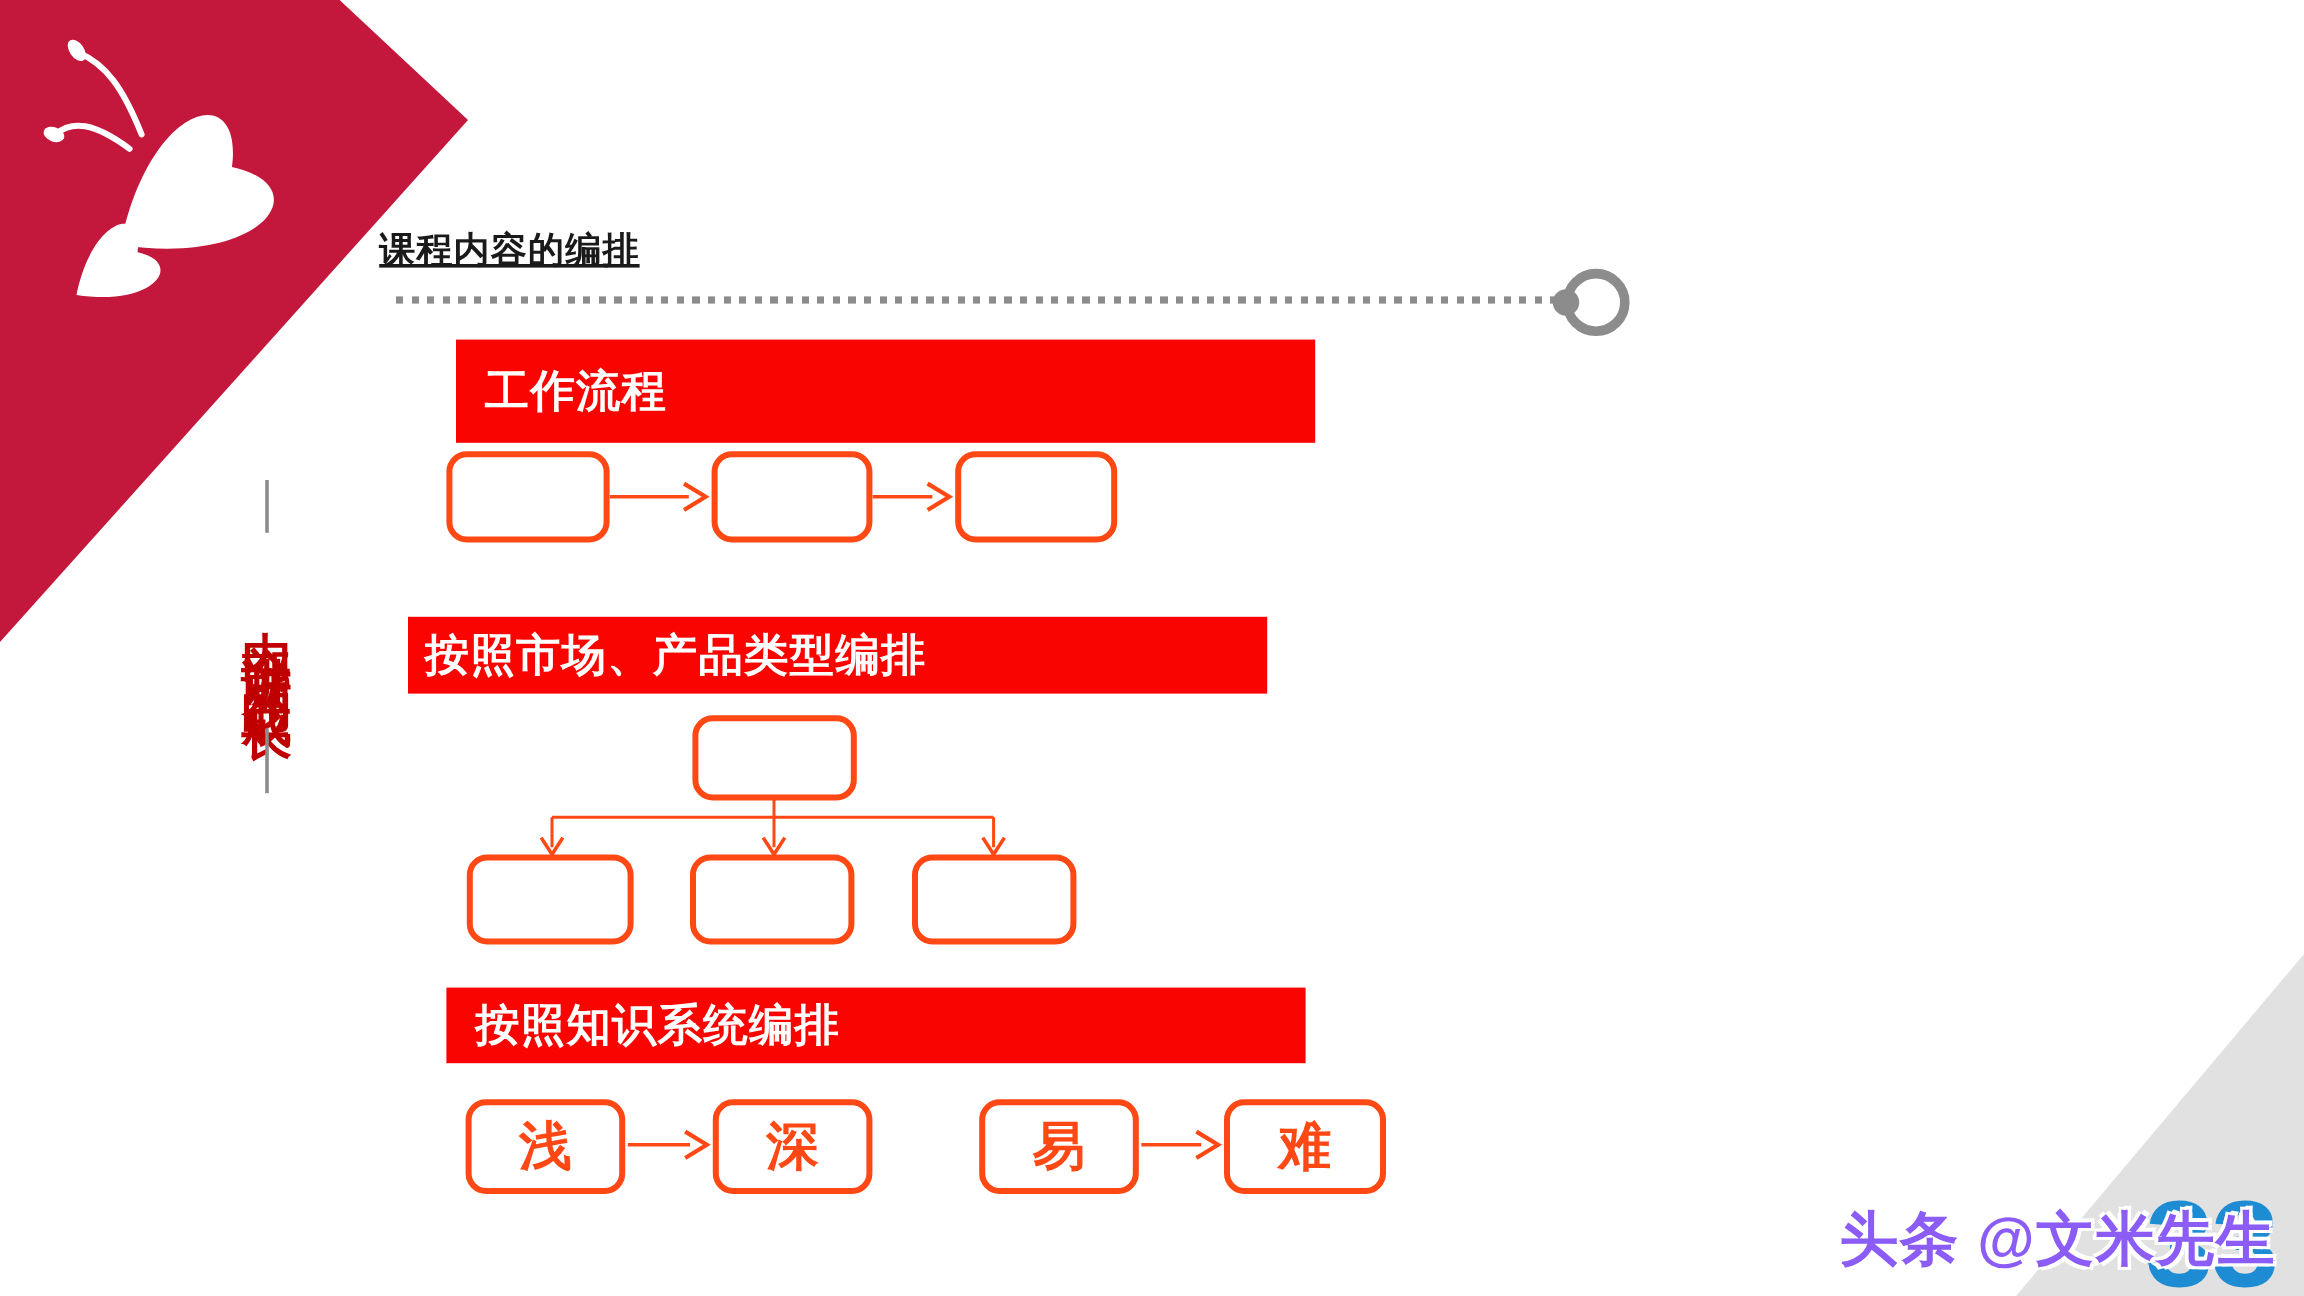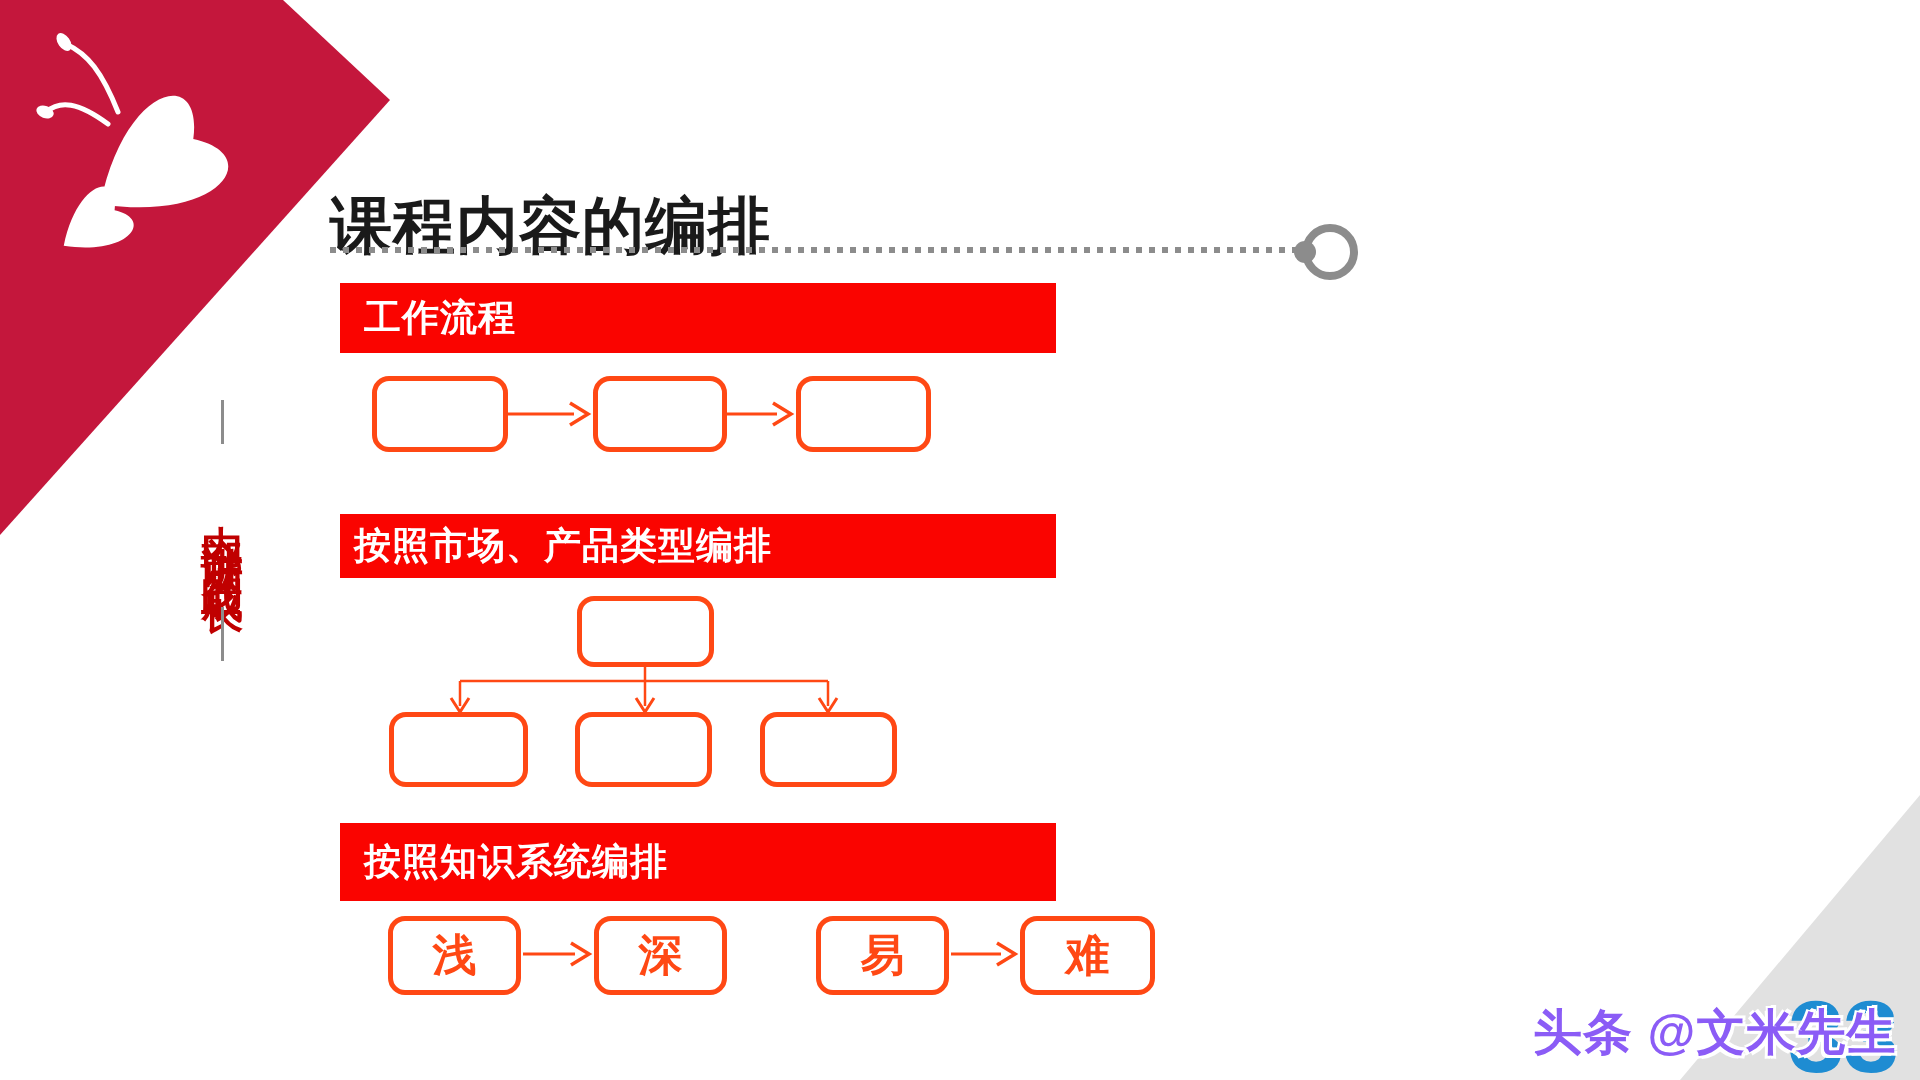--- a/index.html
+++ b/index.html
@@ -27,23 +27,23 @@
     writing-mode: vertical-rl;
     text-orientation: upright;
     font-size: 42px; font-weight: bold;
     letter-spacing: 11px; line-height: 52px;
     color: var(--side-text-red, #c00000);
     white-space: nowrap;
   }
 
   
   .page-title {
-    position: absolute; left: 330px; top: 192px;
-    font-size: 62px; font-weight: bold; letter-spacing: 1px;
-    color: var(--title-black, #1a1a1a); line-height: 1.1;
+    position: absolute; left: 316px; top: 192px;
+    font-size: 30px; font-weight: bold; letter-spacing: 1px;
+    color: var(--title-black, #1a1a1a); line-height: 1.1; text-decoration: underline;
   }
   .title-rule {
     position: absolute; left: 330px; top: 247px;
     width: 968px; height: 6px;
     background: repeating-linear-gradient(to right,
       var(--line-gray, #8c8c8c) 0 6px, transparent 6px 13px);
   }
   .rule-end-ring {
     position: absolute; left: 1302px; top: 224px;
     width: 40px; height: 40px; box-sizing: content-box;
@@ -57,23 +57,23 @@
   }
 
   
   .banner {
     position: absolute; left: 340px; width: 716px;
     background: var(--banner-red, #fa0400);
     color: #ffffff; font-weight: bold; font-size: 37px;
     display: flex; align-items: center; padding-left: 24px;
     letter-spacing: 1px;
   }
-  .banner.b1 { top: 283px; height: 70px; }
+  .banner.b1 { top: 283px; height: 86px; margin-left: 40px; }
   .banner.b2 { top: 514px; height: 64px; padding-left: 14px; }
-  .banner.b3 { top: 823px; height: 78px; }
+  .banner.b3 { top: 823px; height: 63px; margin-left: 32px; }
 
   
   .fbox {
     position: absolute;
     border: 5px solid var(--box-orange, #ff4814);
     border-radius: 17px; background: #ffffff;
     display: flex; align-items: center; justify-content: center;
     font-size: 44px; font-weight: 600;
     color: var(--box-orange, #ff4814);
   }

